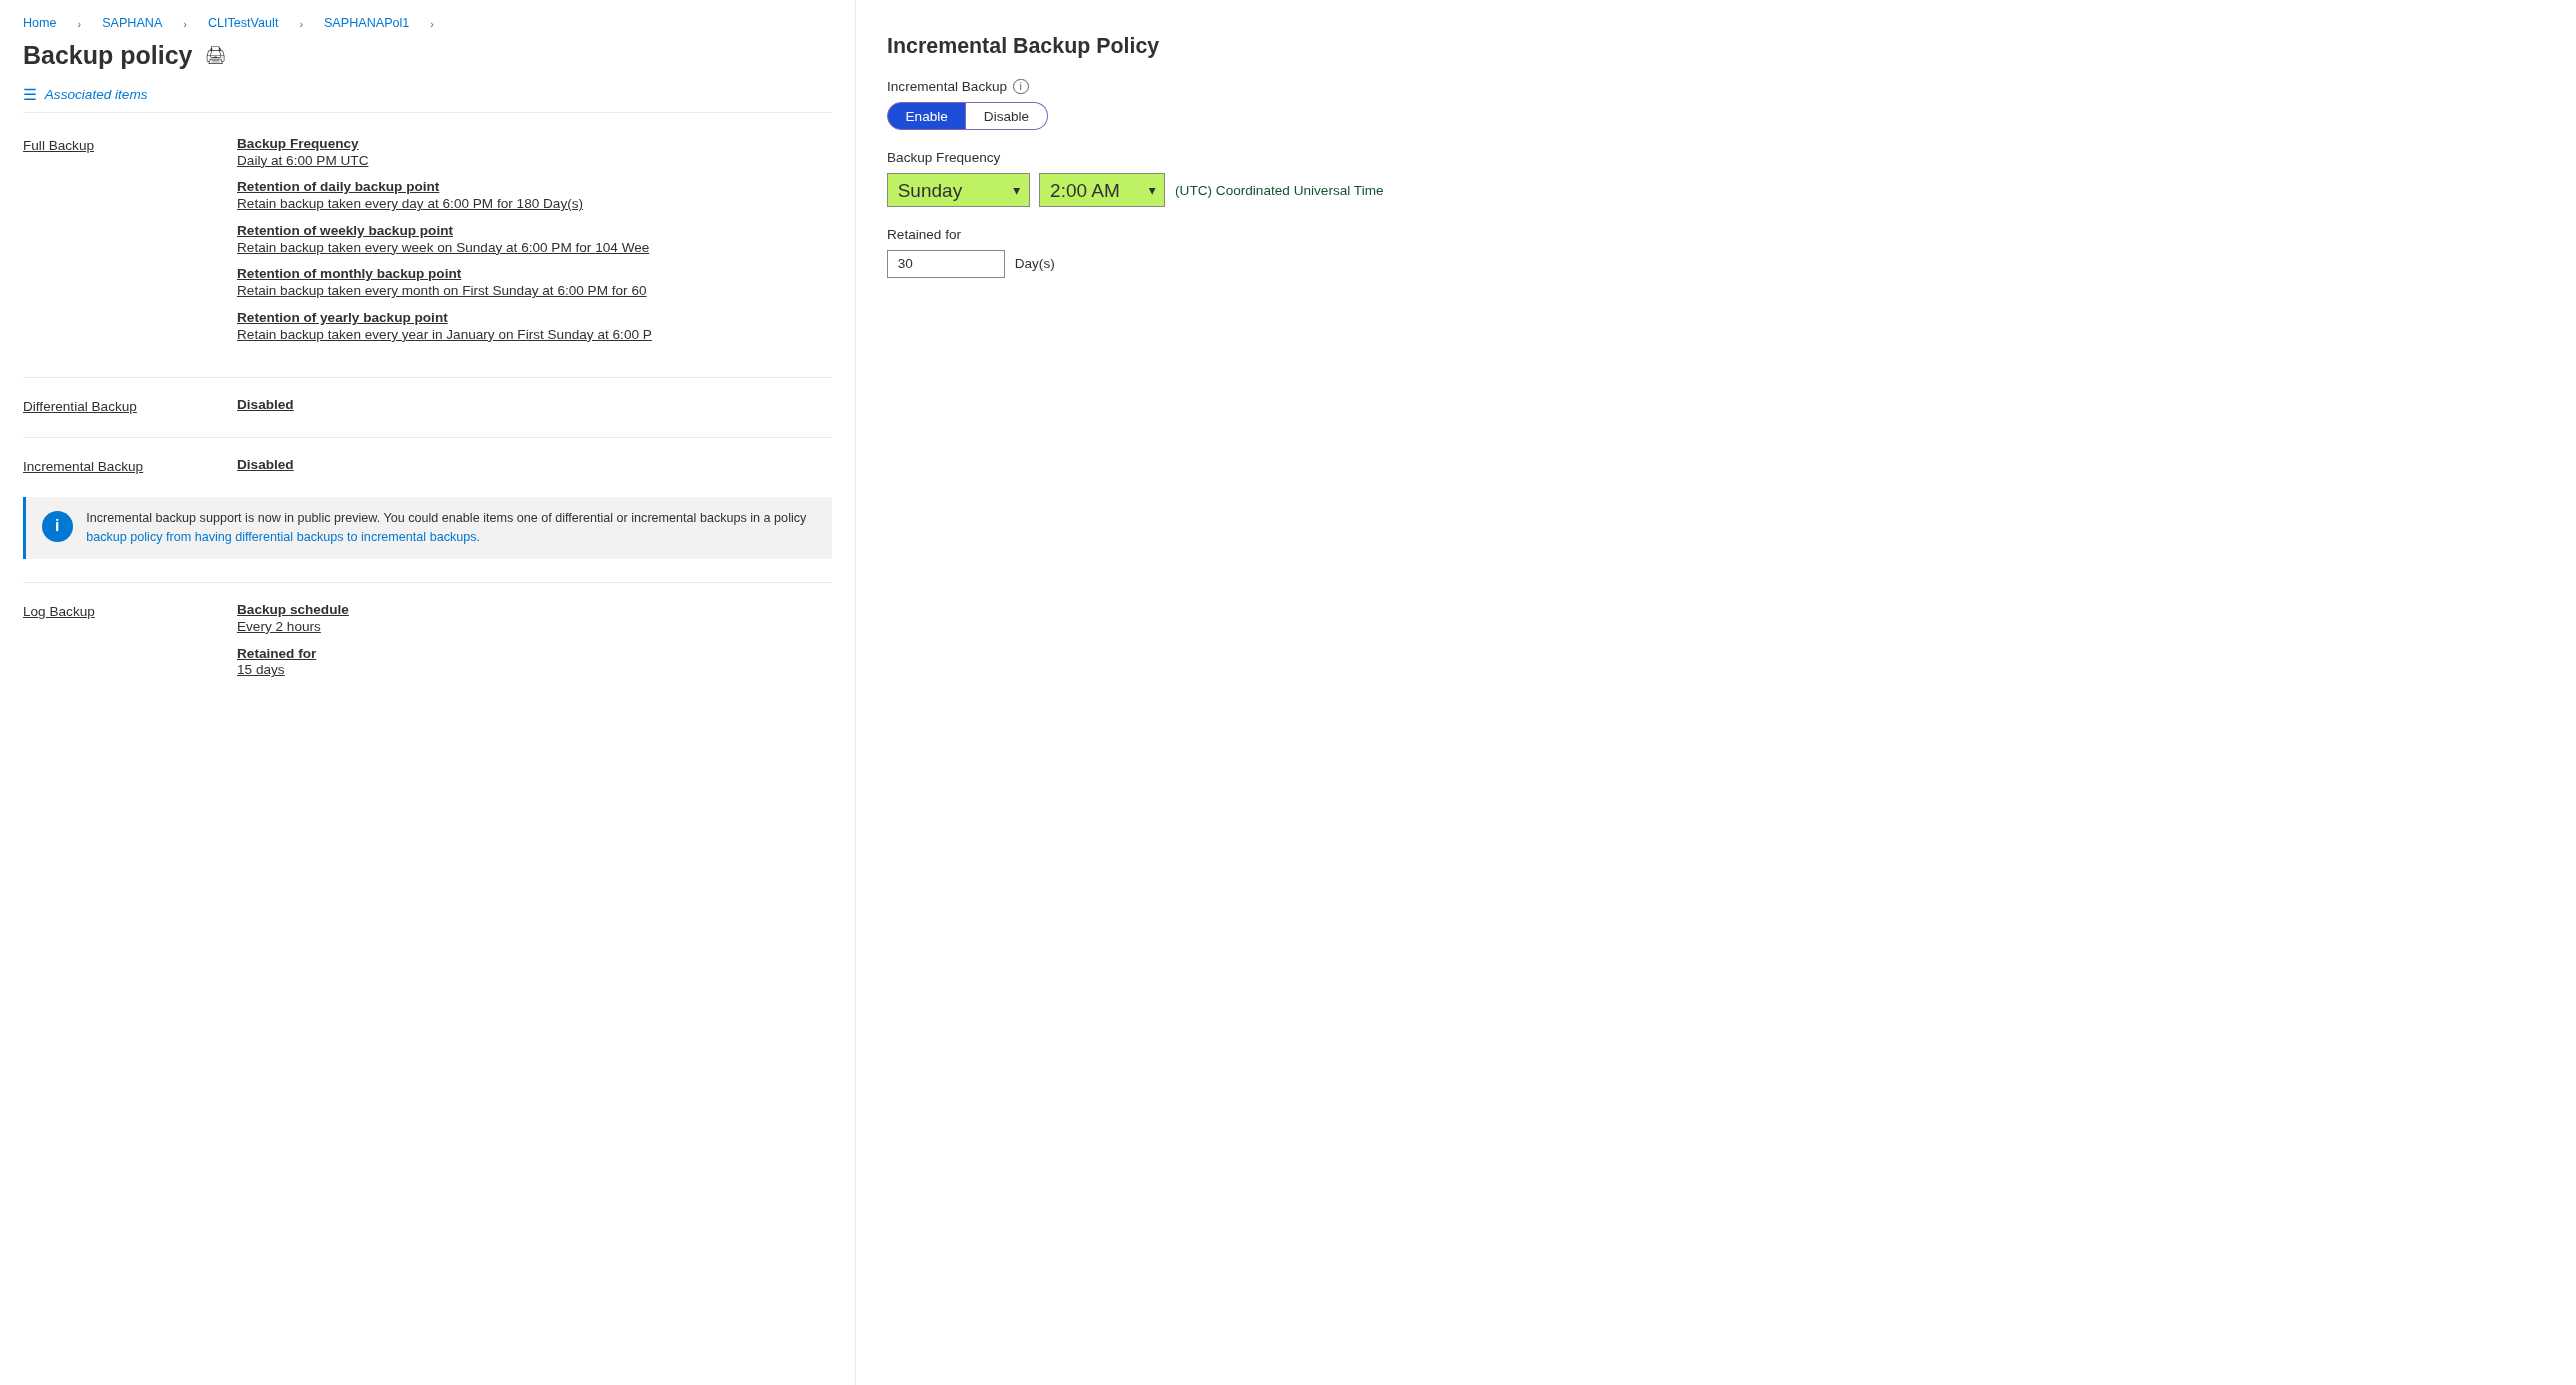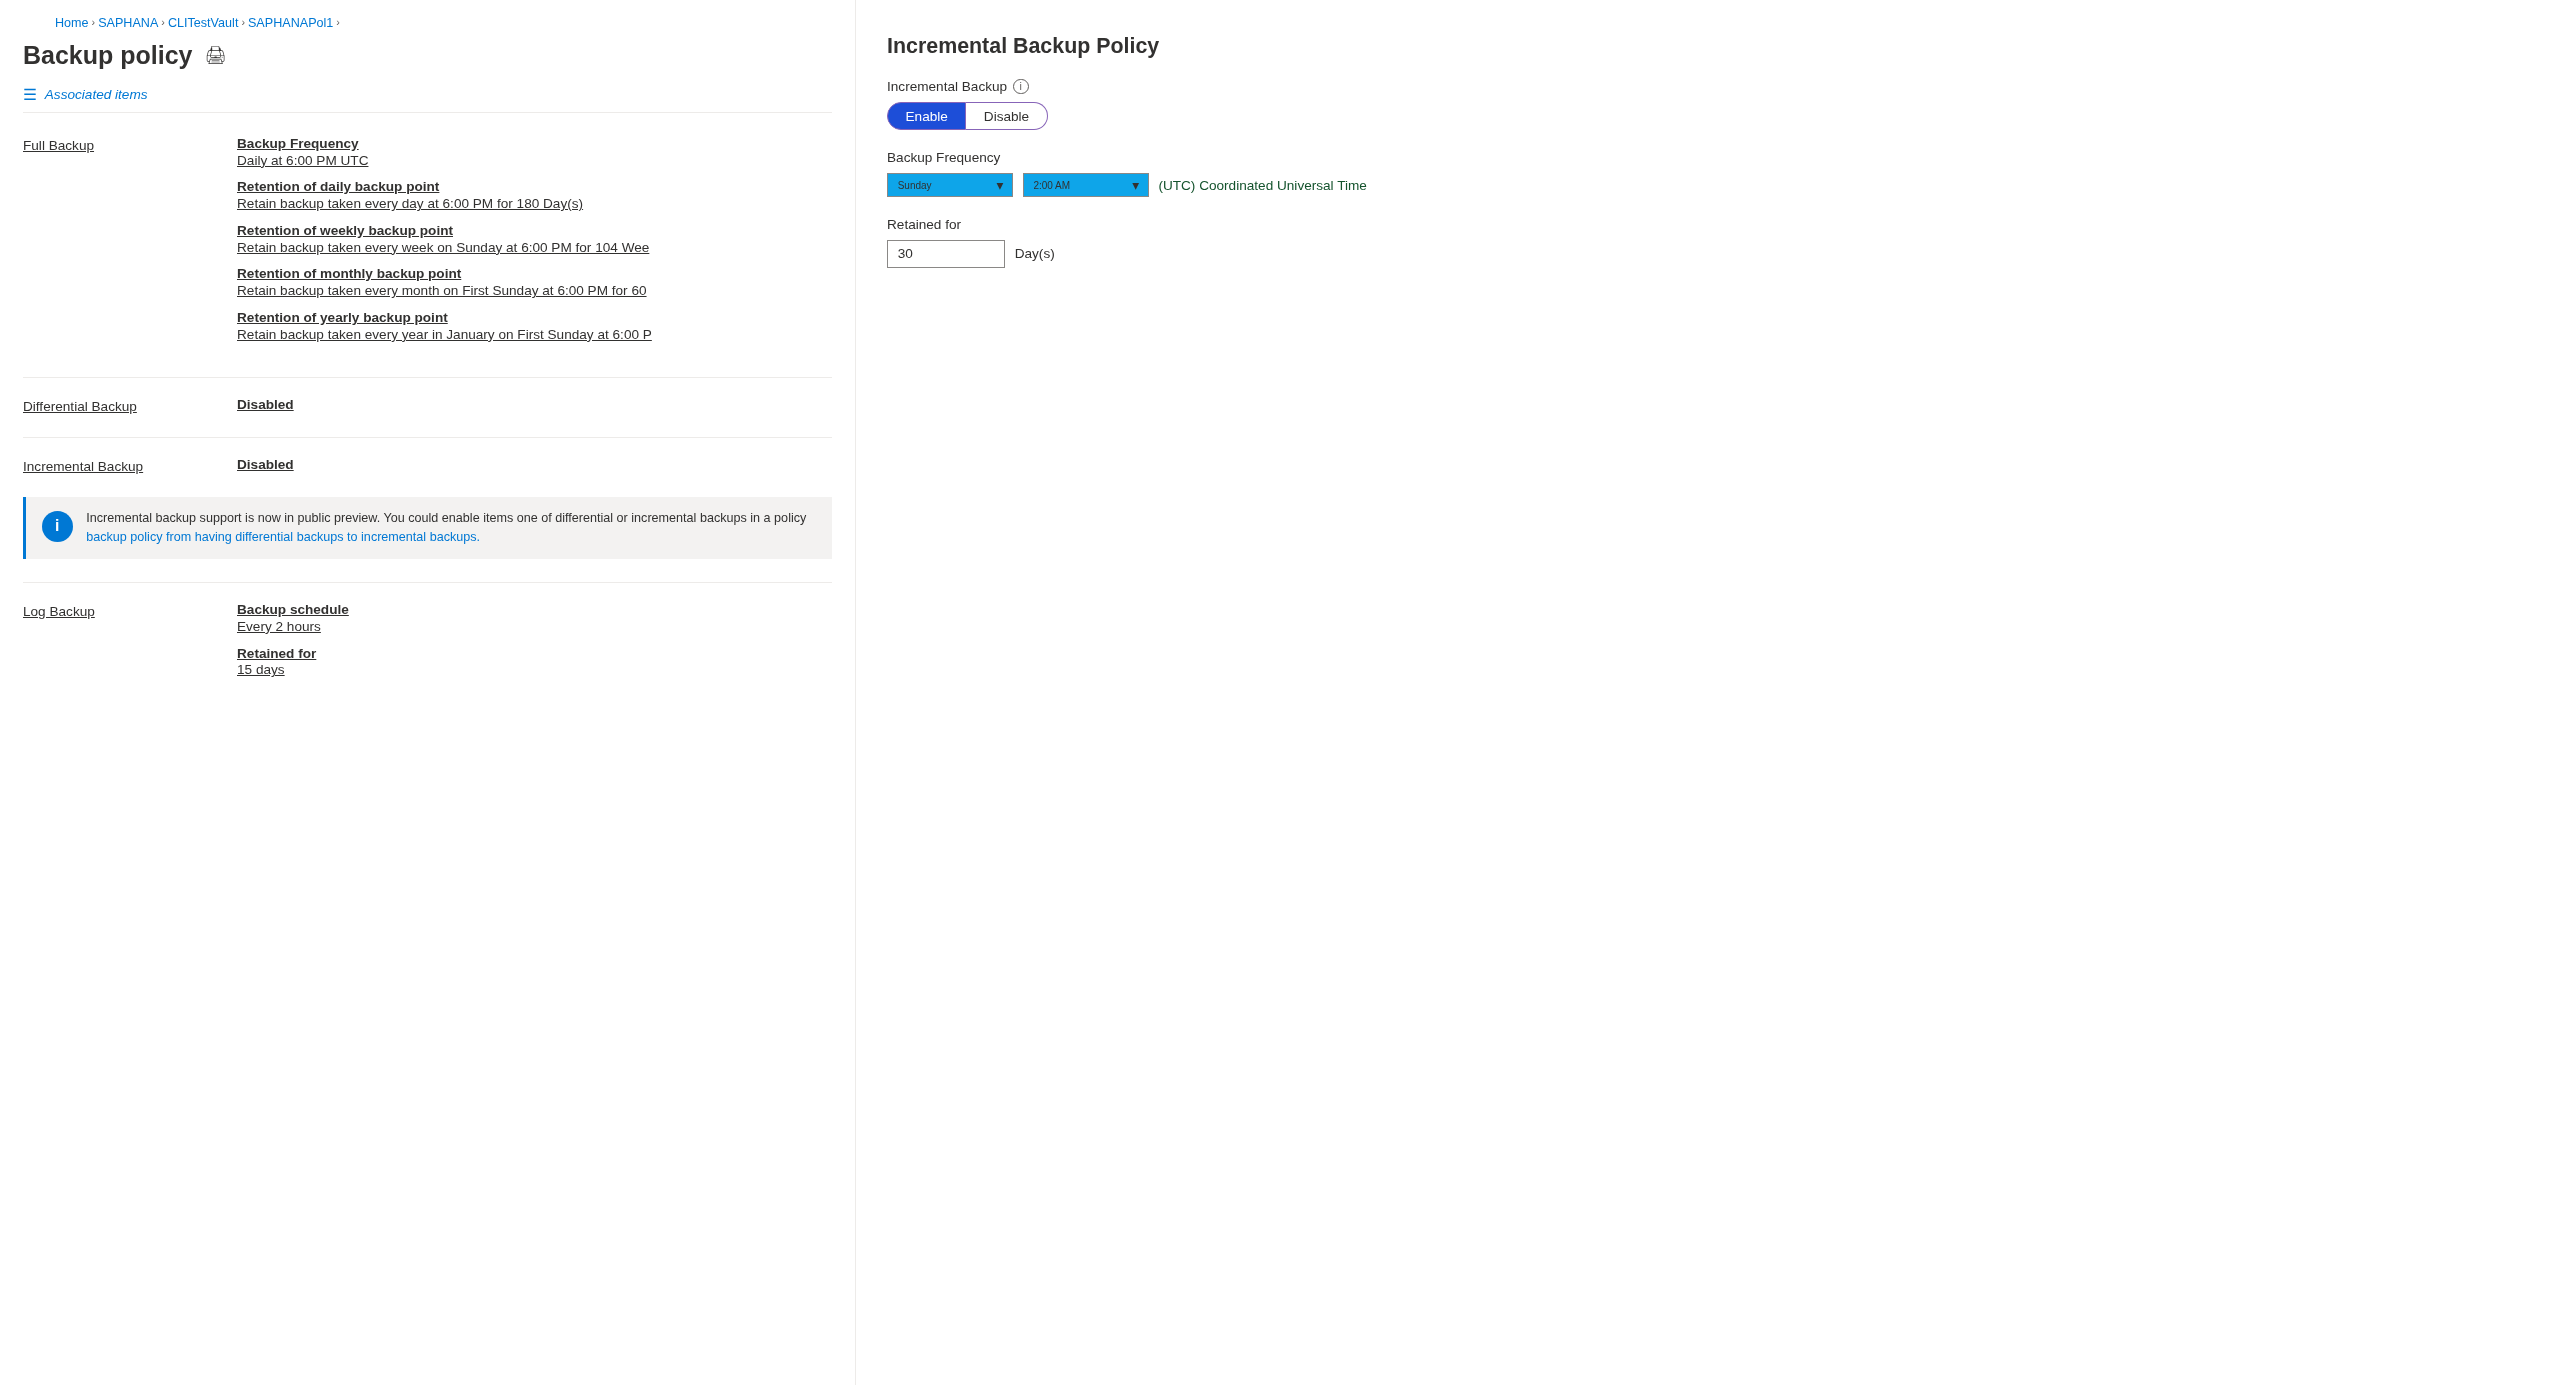--- a/index.html
+++ b/index.html
@@ -16,26 +16,25 @@
     
     .left-panel {
       flex: 0 0 856px;
       padding: 15.6px 23px;
       border-right: 1px solid #edebe9;
       overflow-y: auto;
     }
 
     .breadcrumb {
       display: flex;
-      align-items: flex-start;
-      gap: 3px;
+      align-items: flex-end;
+      gap: 21px;
       font-size: 12.6px;
       color: #0078d4;
       margin-bottom: 11.7px;
-      margin-left: 32px;
     }
     .breadcrumb span {
       color: #605e5c;
     }
     .breadcrumb a {
       color: #0078d4;
       text-decoration: none;
       cursor: pointer;
     }
     .breadcrumb .sep { color: #605e5c; font-size: 10.7px; }
@@ -221,24 +220,24 @@
     }
     .select-wrapper {
       position: relative;
       display: inline-block;
     }
     .select-wrapper select {
       appearance: none;
       -webkit-appearance: none;
       border: 1px solid #8a8886;
       padding: 5.8px 31px 5.8px 9.7px;
-      font-size: 10px;
+      font-size: 19px;
       font-family: inherit;
       color: #323130;
-      background: #0ea5e9;
+      background: #bef264;
       cursor: pointer;
       min-width: 126px;
     }
     .select-wrapper::after {
       content: '▾';
       position: absolute;
       right: 9.7px;
       top: 50%;
       transform: translateY(-50%);
       pointer-events: none;

